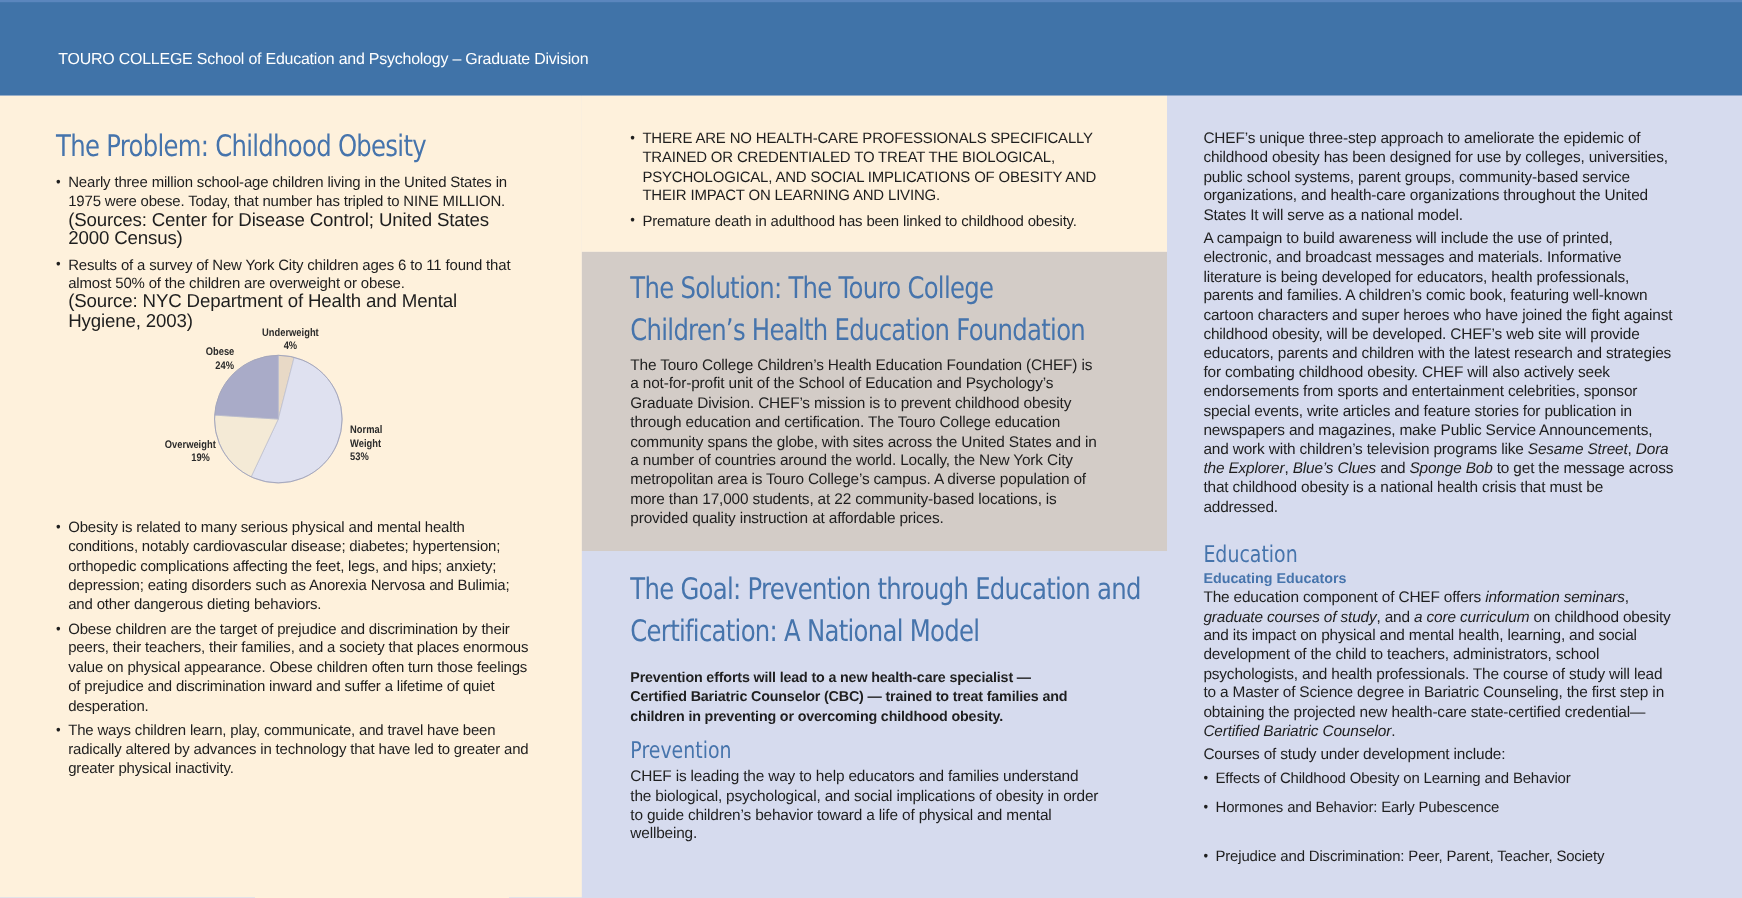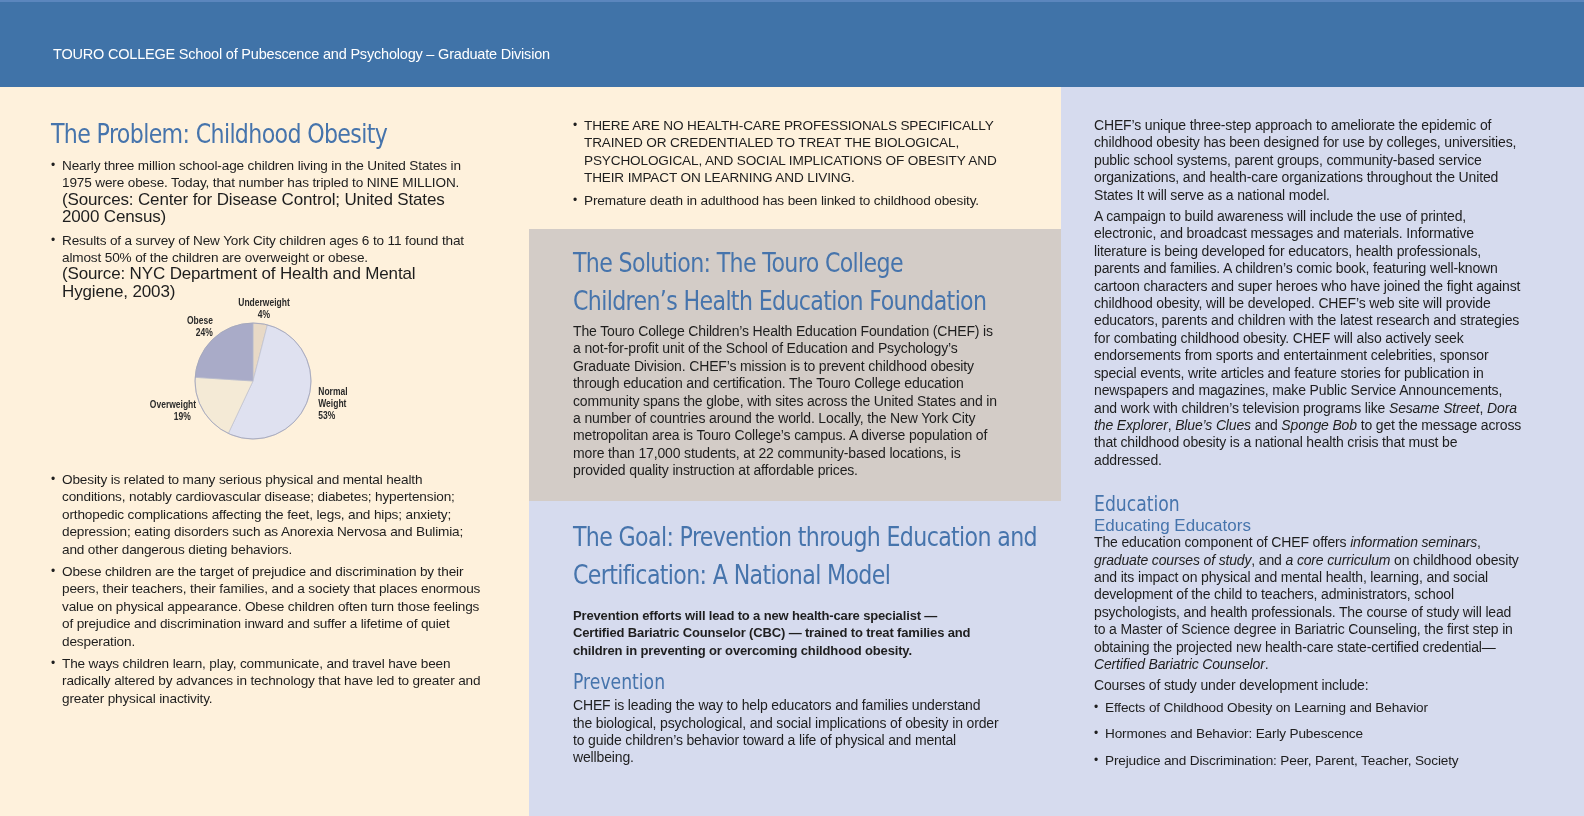--- a/index.html
+++ b/index.html
@@ -10,41 +10,41 @@
   .header-title { position: absolute; left: 53px; top: 44px; color: #ffffff; font-size: 14.5px; letter-spacing: -0.2px; }
 
   .col-left { position: absolute; left: 0; top: 87px; width: 529px; height: 729px; background: #fef1dc; }
   .mid-top { position: absolute; left: 529px; top: 87px; width: 532px; height: 142px; background: #fef1dc; }
   .mid-gray { position: absolute; left: 529px; top: 229px; width: 532px; height: 272px; background: #d3ccc7; }
   .mid-bottom { position: absolute; left: 529px; top: 501px; width: 532px; height: 315px; background: #d6dbee; }
   .col-right { position: absolute; left: 1061px; top: 87px; width: 523px; height: 729px; background: #d6dbee; }
 
   .h1 { font-family: "DejaVu Sans", sans-serif; font-weight: normal; color: #4674ac; font-size: 27px; line-height: 38px; letter-spacing: -0.8px; transform: scaleX(0.82); transform-origin: left top; white-space: nowrap; }
   .h2 { font-family: "DejaVu Sans", sans-serif; color: #4674ac; font-size: 21px; line-height: 26px; transform: scaleX(0.82); transform-origin: left top; white-space: nowrap; }
-  .h3 { color: #4674ac; font-weight: normal; font-size: 17px; line-height: 17px; }
+  .h3 { color: #4674ac; font-weight: bold; font-size: 13px; line-height: 17px; }
 
   .body-text { font-size: 14px; line-height: 17.4px; letter-spacing: -0.15px; }
   .small { font-size: 17px; line-height: 16px; }
   ul.bullets { list-style: none; }
   ul.bullets li { position: relative; padding-left: 11px; margin-bottom: 5px; font-size: 13.6px; line-height: 17.4px; letter-spacing: -0.15px; }
   ul.bullets li::before { content: "•"; position: absolute; left: 0; top: 0; font-size: 12px; }
   .caps { font-size: 12.6px; line-height: 16.4px; }
   em, .it { font-style: italic; }
   .bold-it { font-weight: bold; }
   .bold { font-weight: bold; }
 
   .abs { position: absolute; }
   .pie-label { position: absolute; font-size: 10px; font-weight: bold; text-align: center; line-height: 12px; color: #2a2a2a; transform: scaleX(0.85); }
   .pie-svg { position: absolute; left: 190px; top: 318px; }
 </style>
 </head>
 <body>
 
 <div class="header">
-  <div class="header-title">TOURO COLLEGE School of Pubescence and Psychology – Graduate Division</div>
+  <div class="header-title">TOURO COLLEGE School of Education and Psychology – Graduate Division</div>
 </div>
 <div class="col-left"></div>
 <div class="mid-top"></div>
 <div class="mid-gray"></div>
 <div class="mid-bottom"></div>
 <div class="col-right"></div>
 
 <div class="abs" style="left:51px; top:115px; width:430px;">
   <div class="h1">The Problem: Childhood Obesity</div>
   <ul class="bullets" style="margin-top:4px;">
@@ -124,16 +124,16 @@
   </p>
 
   <div class="h2" style="margin-top:22px;">Education</div>
   <div class="h3">Educating Educators</div>
   <p class="body-text">
     <span>The education component of CHEF offers </span><em>information seminars</em><span>, </span><em>graduate courses of study</em><span>, and </span><em>a core curriculum</em><span> on childhood obesity and its impact on physical and mental health, learning, and social development of the child to teachers, administrators, school psychologists, and health professionals. The course of study will lead to a Master of Science degree in Bariatric Counseling, the first step in obtaining the projected new health-care state-certified credential—</span><em>Certified Bariatric Counselor</em><span>.</span>
   </p>
   <p class="body-text" style="margin-top:4px;">Courses of study under development include:</p>
   <ul class="bullets" style="margin-top:4px;">
     <li style="margin-bottom:9px;">Effects of Childhood Obesity on Learning and Behavior</li>
-    <li style="margin-bottom:9px;">Hormones and Behavior: Early Pubescence</li>
+    <li style="margin-bottom:27px;">Hormones and Behavior: Early Pubescence</li>
     <li>Prejudice and Discrimination: Peer, Parent, Teacher, Society</li>
   </ul>
 </div>
 
 </body></html>

